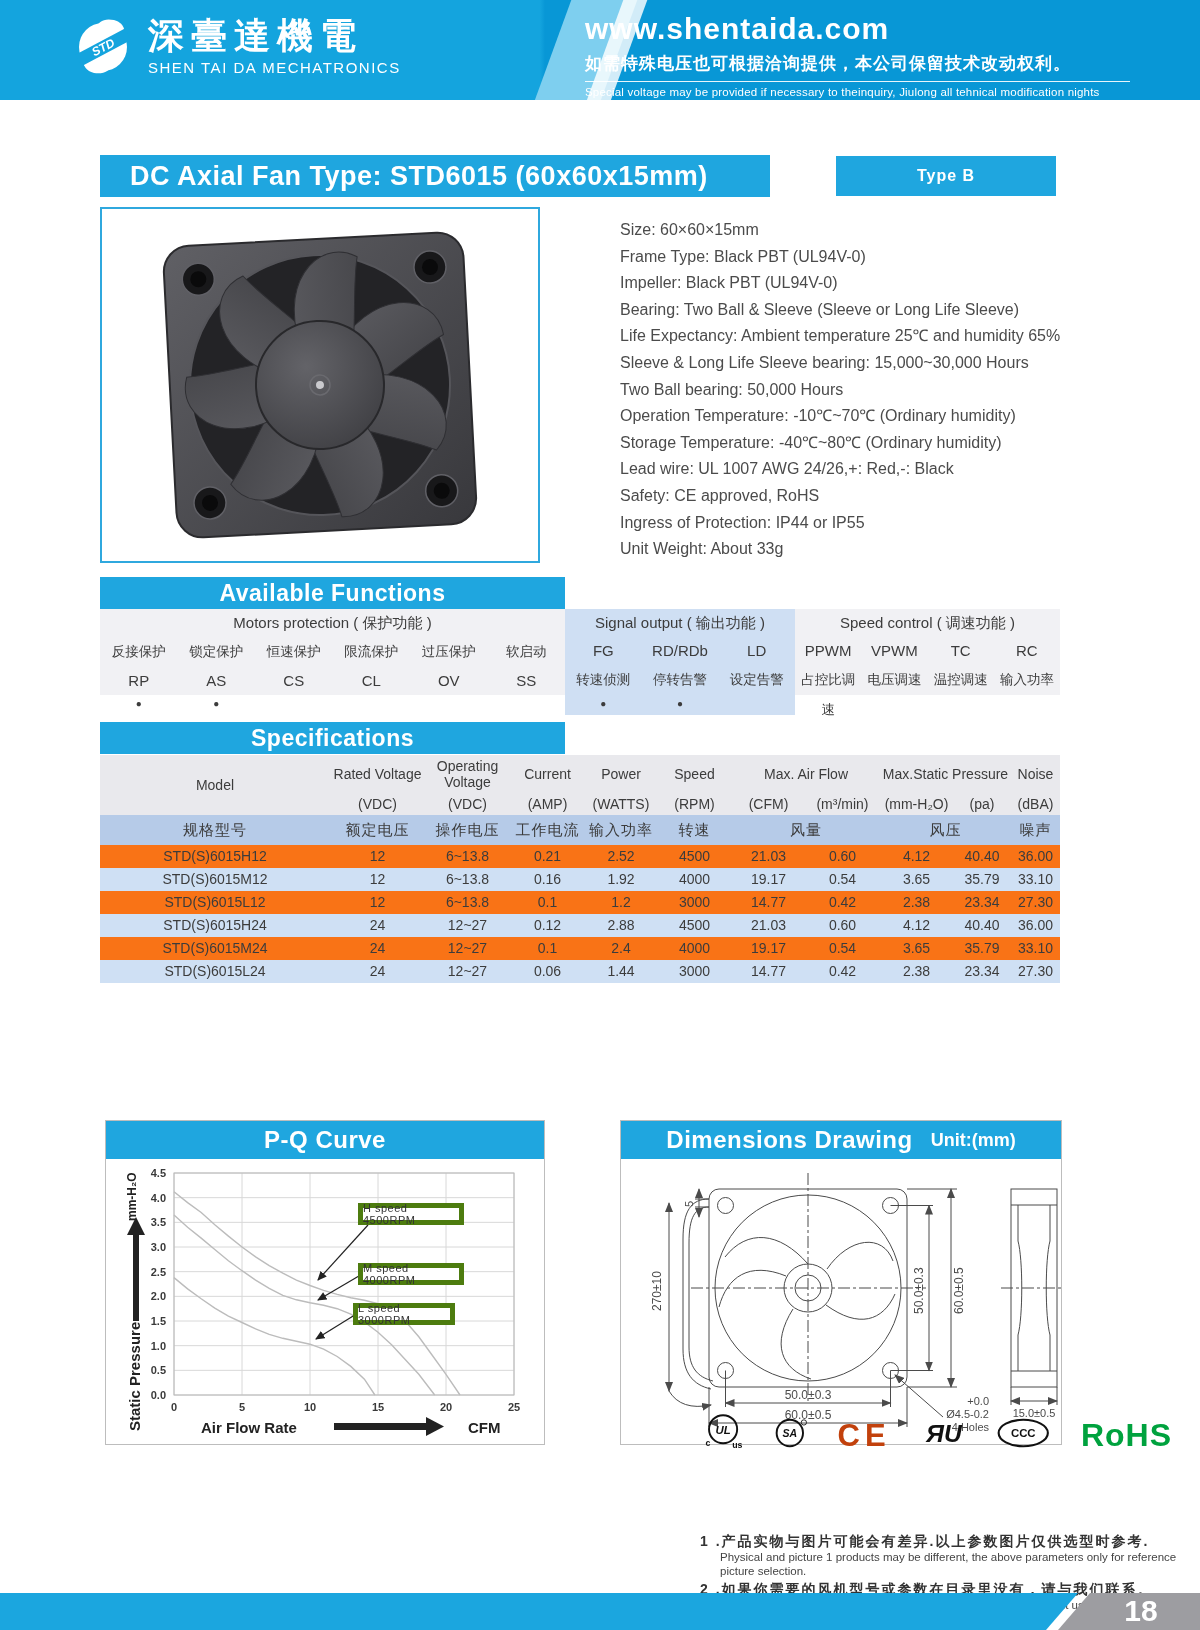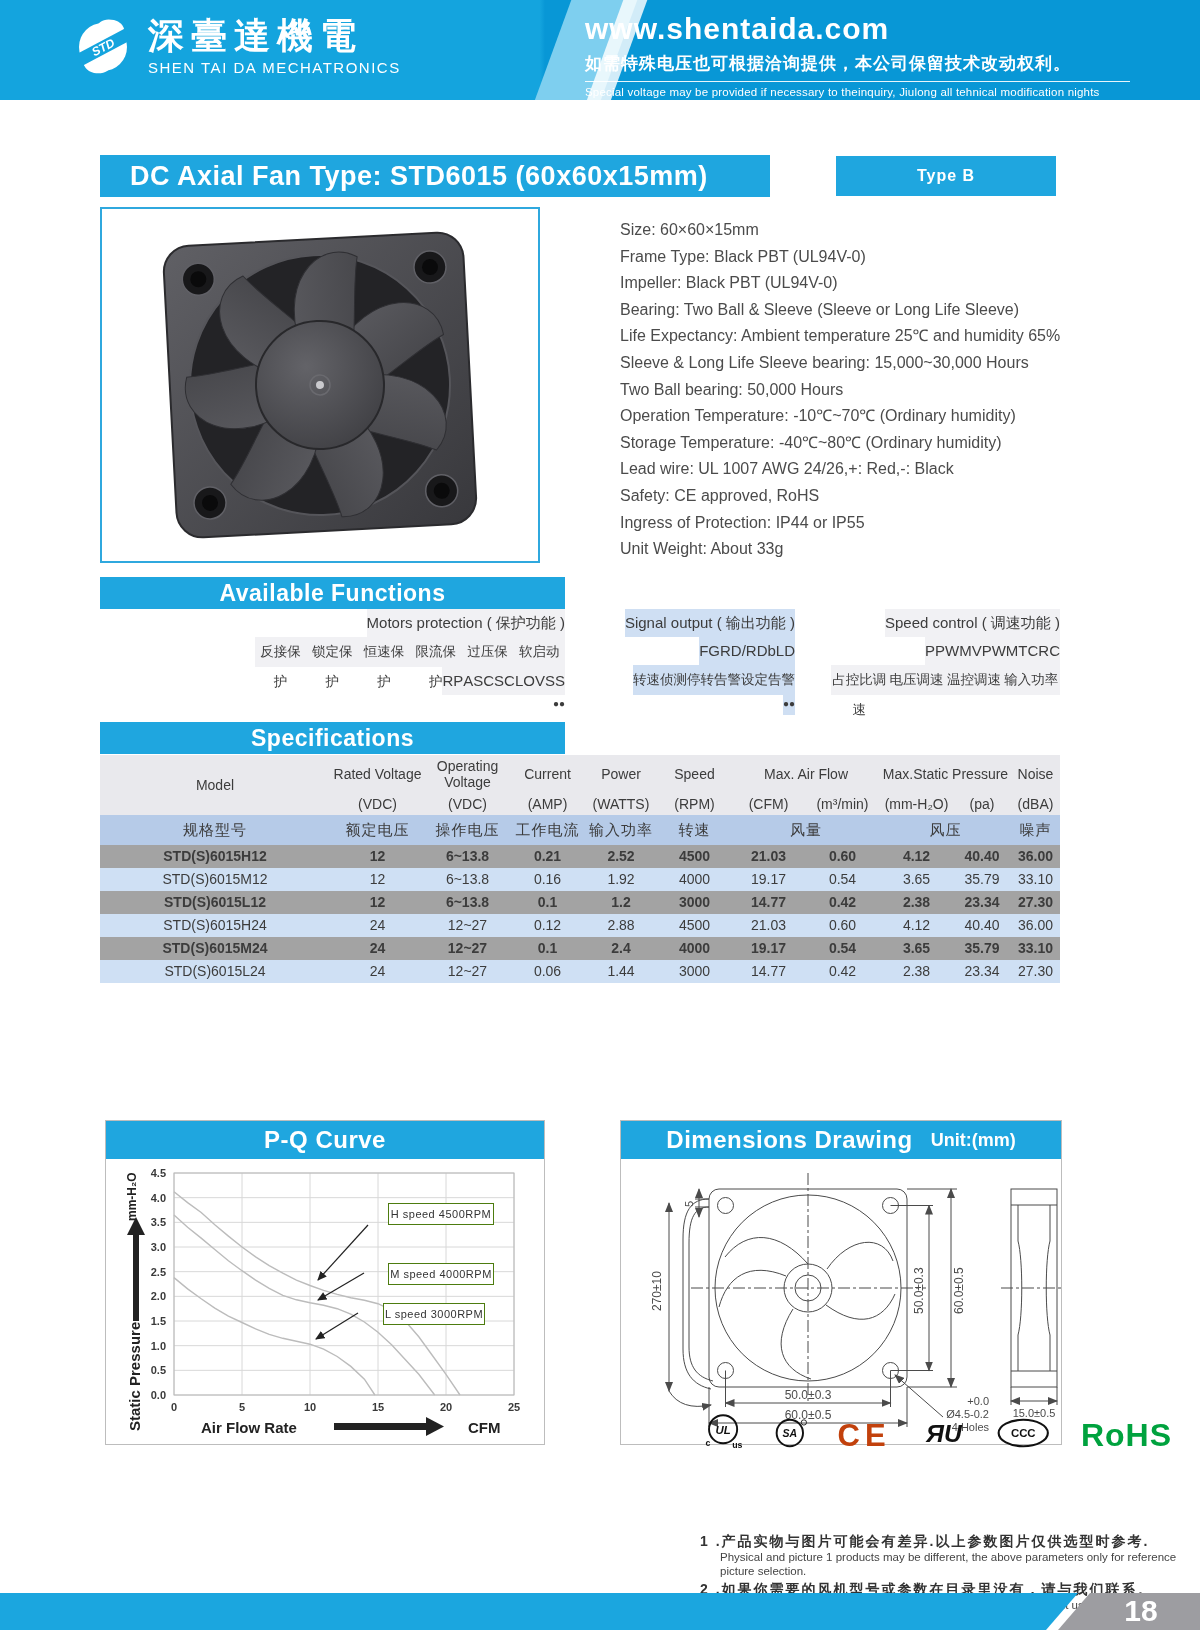--- a/index.html
+++ b/index.html
@@ -30,53 +30,53 @@
   .product-box { position:absolute; top:207px; left:100px; width:440px; height:356px; border:2px solid #2FA8DE; background:#fff; }
   .spec-list { position:absolute; top:217px; left:620px; width:540px; color:#4b4b4b; font-size:16px; }
   .spec-list div { height:26.6px; line-height:26.6px; white-space:nowrap; }
 
   
   .sec-head { position:absolute; left:100px; width:465px; height:32px; background:#1FA6DF; color:#fff;
     font-size:23px; font-weight:bold; display:flex; align-items:center; justify-content:center; letter-spacing:.5px; }
 
   
   .af-table { position:absolute; top:609px; left:100px; width:960px; display:flex; font-size:15px; color:#3c3c3c; }
-  .af-section { display:flex; flex-direction:column;align-items:flex-end; }
+  .af-section { display:flex; flex-direction:column; }
   .af-row { display:flex; }
   .af-cell { flex:1; text-align:center; }
   .af-label { height:28px; line-height:28px; text-align:center; font-size:15px; }
   .af-codes .af-cell { height:28px; line-height:28px; }
   .af-cns .af-cell { height:30px; line-height:30px; font-size:13.5px; }
   .af-dots .af-cell { height:20px; line-height:18px; font-size:10px; }
   .af-gray .af-label, .af-gray .af-codes, .af-gray .af-cns { background:#f1f1f4; }
   .af-blue .af-label, .af-blue .af-codes, .af-blue .af-cns, .af-blue .af-dots { background:#cfdff3; }
 
   
   .spec-table { position:absolute; top:755px; left:100px; width:960px; color:#3c3c3c; }
   .sp-cols { display:grid; grid-template-columns:230px 95px 85px 75px 72px 75px 73px 75px 73px 58px 49px; }
   .sp-hdr-en { background:#e9e9ed; height:60px; font-size:14px; grid-template-rows:38px 22px; align-items:center; }
   .sp-hdr-en > div { text-align:center; line-height:16px; }
   .sp-hdr-cn { background:#b6cbe8; height:30px; font-size:15px; align-items:center; }
   .sp-hdr-cn > div { text-align:center; line-height:30px; letter-spacing:1px; }
   .sp-row { height:23px; font-size:14px; align-items:center; }
   .sp-row > div { text-align:center; line-height:23px; }
-  .sp-row.odd { background:#a3a3a3;font-weight:bold; }
+  .sp-row.odd { background:#f97316; }
   .sp-row.even { background:#cfe0f4; }
 
   
   .panel { position:absolute; top:1120px; height:325px; border:1px solid #bdbdbd; background:#fff; }
   .panel-head { height:38px; background:#1FA6DF; color:#fff; display:flex; align-items:center; justify-content:center; gap:18px; }
   .panel-head .ph-title { font-size:24px; font-weight:bold; letter-spacing:.5px; }
   .panel-head .ph-unit { font-size:18px; font-weight:bold; }
   .panel-body { position:relative; width:100%; height:286px; }
   #pq-xticks text, #pq-yticks text { font:700 11px "Liberation Sans", sans-serif; fill:#3a3a3a; }
   .pq-axis-label { font:700 15px "Liberation Sans", sans-serif; fill:#222; }
   .pq-units-label { font:700 12px "Liberation Sans", sans-serif; fill:#222; }
-  .pq-note { position:absolute; background:#fff; border:1px solid #4d7c0f; font-size:11px; color:#333;
-    display:flex; align-items:center; justify-content:center; height:22px; letter-spacing:.5px;margin-left:30px; }
+  .pq-note { position:absolute; background:#fff; border:5px solid #4d7c0f; font-size:11px; color:#333;
+    display:flex; align-items:center; justify-content:center; height:22px; letter-spacing:.5px; }
   .dim-svg text { font:12px "Liberation Sans", sans-serif; fill:#4b4b4b; }
   .dim-svg .small { font-size:11px; }
 
   
   .certs { position:absolute; top:1404px; left:702px; width:470px; height:50px; display:flex; align-items:flex-end; gap:30px; }
   .cert-ce { font-size:31px; font-weight:bold; color:#c2410c; letter-spacing:5px; }
   .cert-rohs { font-size:32px; font-weight:bold; color:#00A23E; letter-spacing:1px; }
 
   
   .notes { position:absolute; top:1532px; left:700px; width:490px; color:#333; }

